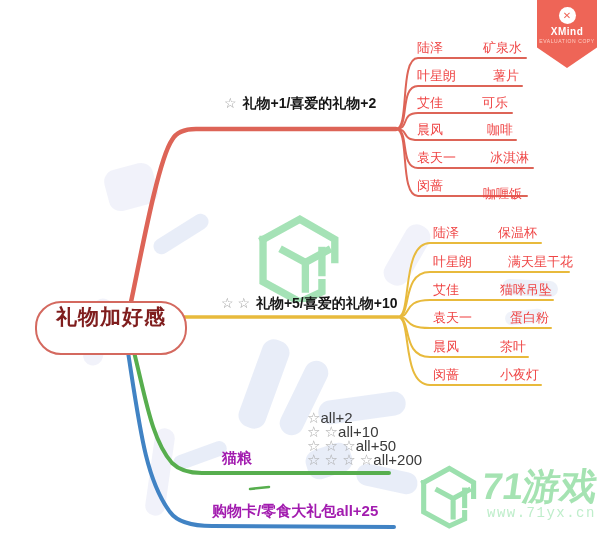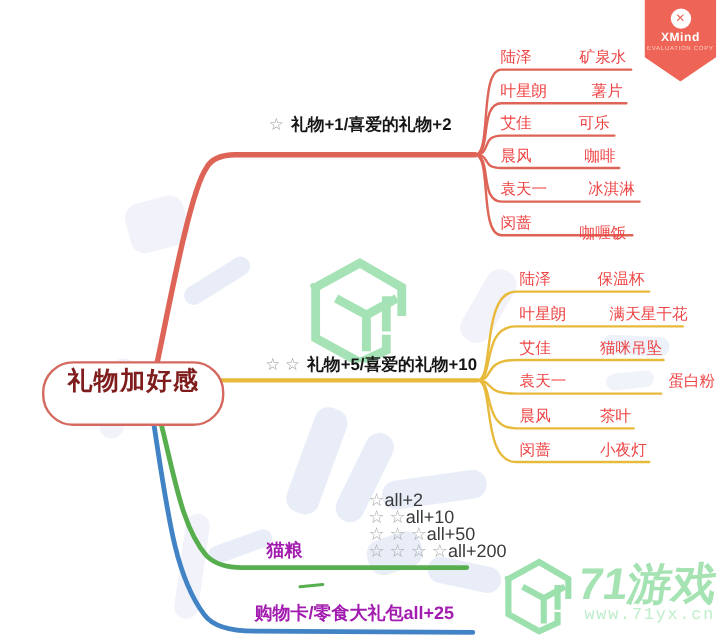--- a/index.html
+++ b/index.html
@@ -124,21 +124,21 @@
   <span>礼物+5/喜爱的礼物+10</span>
 </div>
 
 <div class="abs item" style="left:433px;top:224px;">陆泽</div>
 <div class="abs item" style="left:498px;top:224px;">保温杯</div>
 <div class="abs item" style="left:433px;top:253px;">叶星朗</div>
 <div class="abs item" style="left:508px;top:253px;">满天星干花</div>
 <div class="abs item" style="left:433px;top:281px;">艾佳</div>
 <div class="abs item" style="left:500px;top:281px;">猫咪吊坠</div>
 <div class="abs item" style="left:433px;top:309px;">袁天一</div>
-<div class="abs item" style="left:510px;top:309px;margin-left:47px;">蛋白粉</div>
+<div class="abs item" style="left:510px;top:309px;">蛋白粉</div>
 <div class="abs item" style="left:433px;top:338px;">晨风</div>
 <div class="abs item" style="left:500px;top:338px;">茶叶</div>
 <div class="abs item" style="left:433px;top:366px;">闵蔷</div>
 <div class="abs item" style="left:500px;top:366px;">小夜灯</div>
 
 <div class="abs tlabel" style="left:222px;top:449px;">猫粮</div>
 <div class="abs notes">
   <div><span class="st">☆</span><span>all+2</span></div>
   <div><span class="st">☆ ☆</span><span>all+10</span></div>
   <div><span class="st">☆ ☆ ☆</span><span>all+50</span></div>

